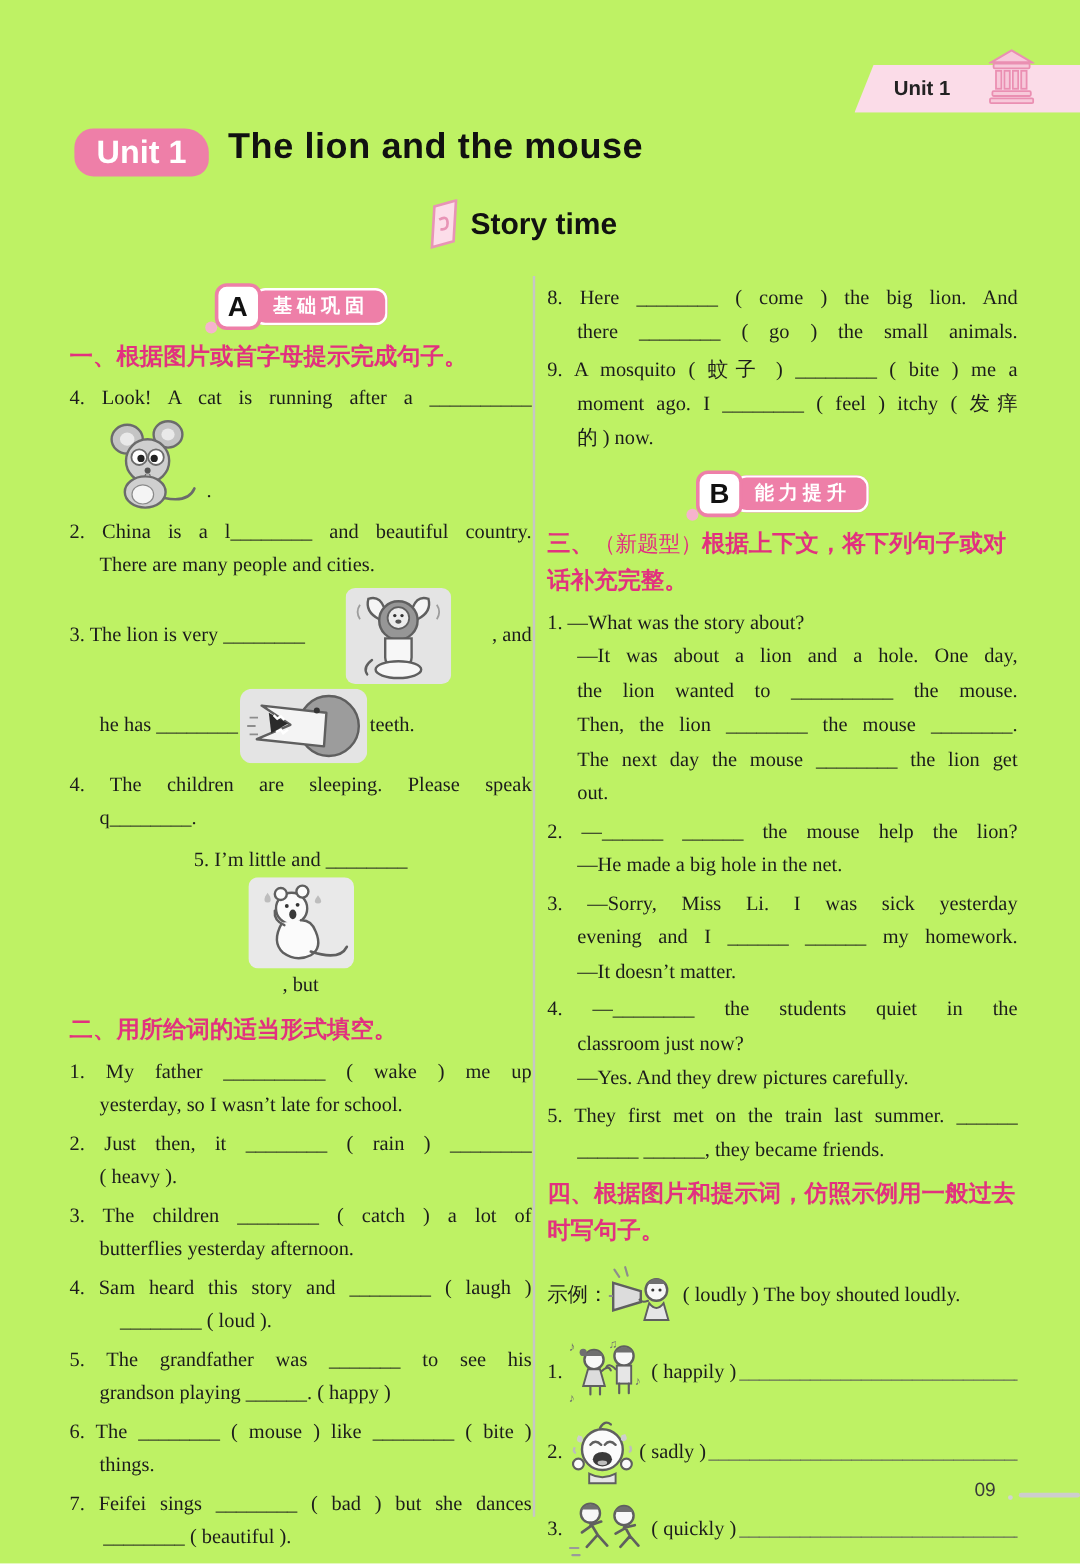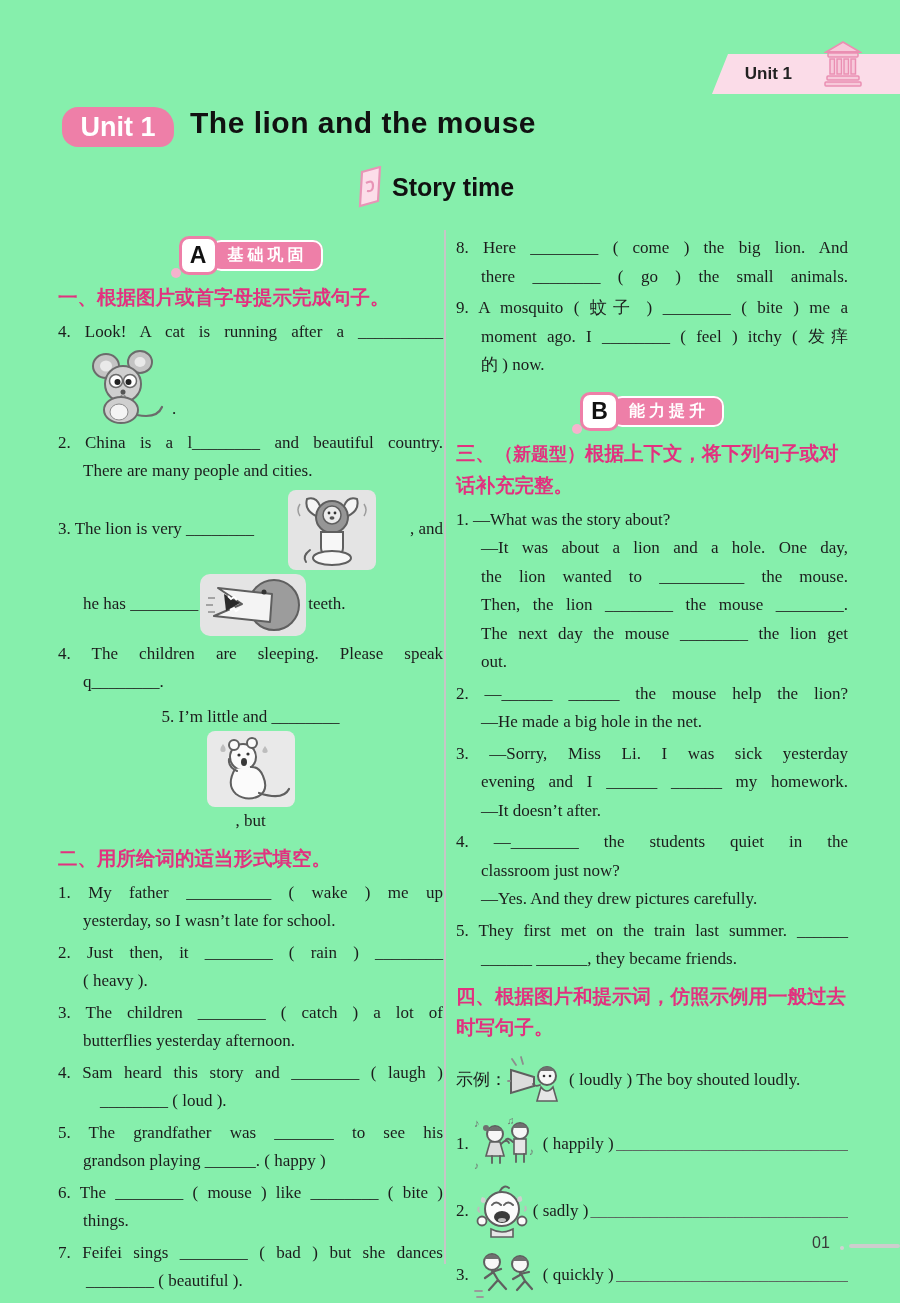--- a/index.html
+++ b/index.html
@@ -1,16 +1,16 @@
 <!DOCTYPE html>
 <html><head>
 <meta charset="utf-8">
 <style>
   html,body{margin:0;padding:0;background:#ffffff;}
-  .page{position:relative;width:900px;height:1303px;background:#86efac;overflow:hidden;
+  .page{position:relative;width:900px;height:1303px;background:#bef264;overflow:hidden;
         font-family:"Liberation Serif",serif;font-size:17px;color:#1c1c1c;}
 
   
   .corner-banner{position:absolute;top:54px;right:0;width:188px;height:40px;background:#fbdce8;
                  clip-path:polygon(16px 0,100% 0,100% 100%,0 100%);}
   .corner-label{position:absolute;top:54px;right:108px;height:40px;line-height:40px;
                 font-family:"Liberation Sans",sans-serif;font-weight:bold;font-size:17px;color:#222;}
   .bank-icon{position:absolute;top:40px;right:38px;}
 
   
@@ -34,21 +34,21 @@
                 color:#111;font-family:"Liberation Sans",sans-serif;font-weight:bold;font-size:23px;
                 display:flex;align-items:center;justify-content:center;z-index:1;}
   .badge-label{margin-left:-7px;background:#ee7fa8;border-radius:10px;padding:5px 15px 5px 17px;
                color:#fff;font-family:"Liberation Sans",sans-serif;font-weight:bold;font-size:16px;
                letter-spacing:4px;box-shadow:0 0 0 2px #fff inset;}
   .badge-dot{position:absolute;left:-8px;bottom:-3px;width:10px;height:10px;border-radius:50%;background:#f6b3cd;}
 
   
   .h{font-family:"Liberation Sans",sans-serif;font-weight:bold;font-size:19.5px;color:#e2317f;
      line-height:31px;margin:7px 0 5px 0;}
-  .h .tag{font-weight:bold;font-size:18px;}
+  .h .tag{font-weight:normal;font-size:18px;}
   .line{line-height:28.5px;}
   .c{padding-left:25px;}
   .j{text-align:justify;text-align-last:justify;}
   .item{margin-bottom:3px;}
   .row{display:flex;align-items:center;}
   .row.spread{justify-content:space-between;}
   .img-row{display:flex;align-items:flex-end;margin:2px 0 4px 26px;}
   .period{margin:0 0 6px 8px;}
   .sketch{display:block;}
 
@@ -270,21 +270,21 @@
       <div class="line c j">The next day the mouse ________ the lion get</div>
       <div class="line c">out.</div>
     </div>
     <div class="item">
       <div class="line j">2. —______ ______ the mouse help the lion?</div>
       <div class="line c">—He made a big hole in the net.</div>
     </div>
     <div class="item">
       <div class="line j">3. —Sorry,  Miss Li.  I was sick yesterday</div>
       <div class="line c j">evening and I ______ ______ my homework.</div>
-      <div class="line c">—It doesn’t after.</div>
+      <div class="line c">—It doesn’t matter.</div>
     </div>
     <div class="item">
       <div class="line j">4. —________ the students quiet in the</div>
       <div class="line c">classroom just now?</div>
       <div class="line c">—Yes. And they drew pictures carefully.</div>
     </div>
     <div class="item">
       <div class="line j">5. They first met on the train last summer. ______</div>
       <div class="line c">______ ______, they became friends.</div>
     </div>
@@ -364,17 +364,17 @@
           <path d="M47 23 l5 9 M47 25 l9 -2 M47 26 l-7 4 M52 32 l7 8 M52 32 l-8 9" fill="none" stroke="#5f5f5f" stroke-width="2.2" stroke-linecap="round"></path>
           <path d="M2 42 h7 M4 48 h6" stroke="#9a9a9a" stroke-width="1.8" stroke-linecap="round"></path>
         </svg>
       </span>
       <span class="word">( quickly )</span>
       <span class="p4blank">________________________________</span>
     </div>
 
   </div>
 
-  <div class="page-num">01</div>
+  <div class="page-num">09</div>
   <div class="foot-dot"></div>
   <div class="foot-dash"></div>
 
 </div>
 
 </body></html>

